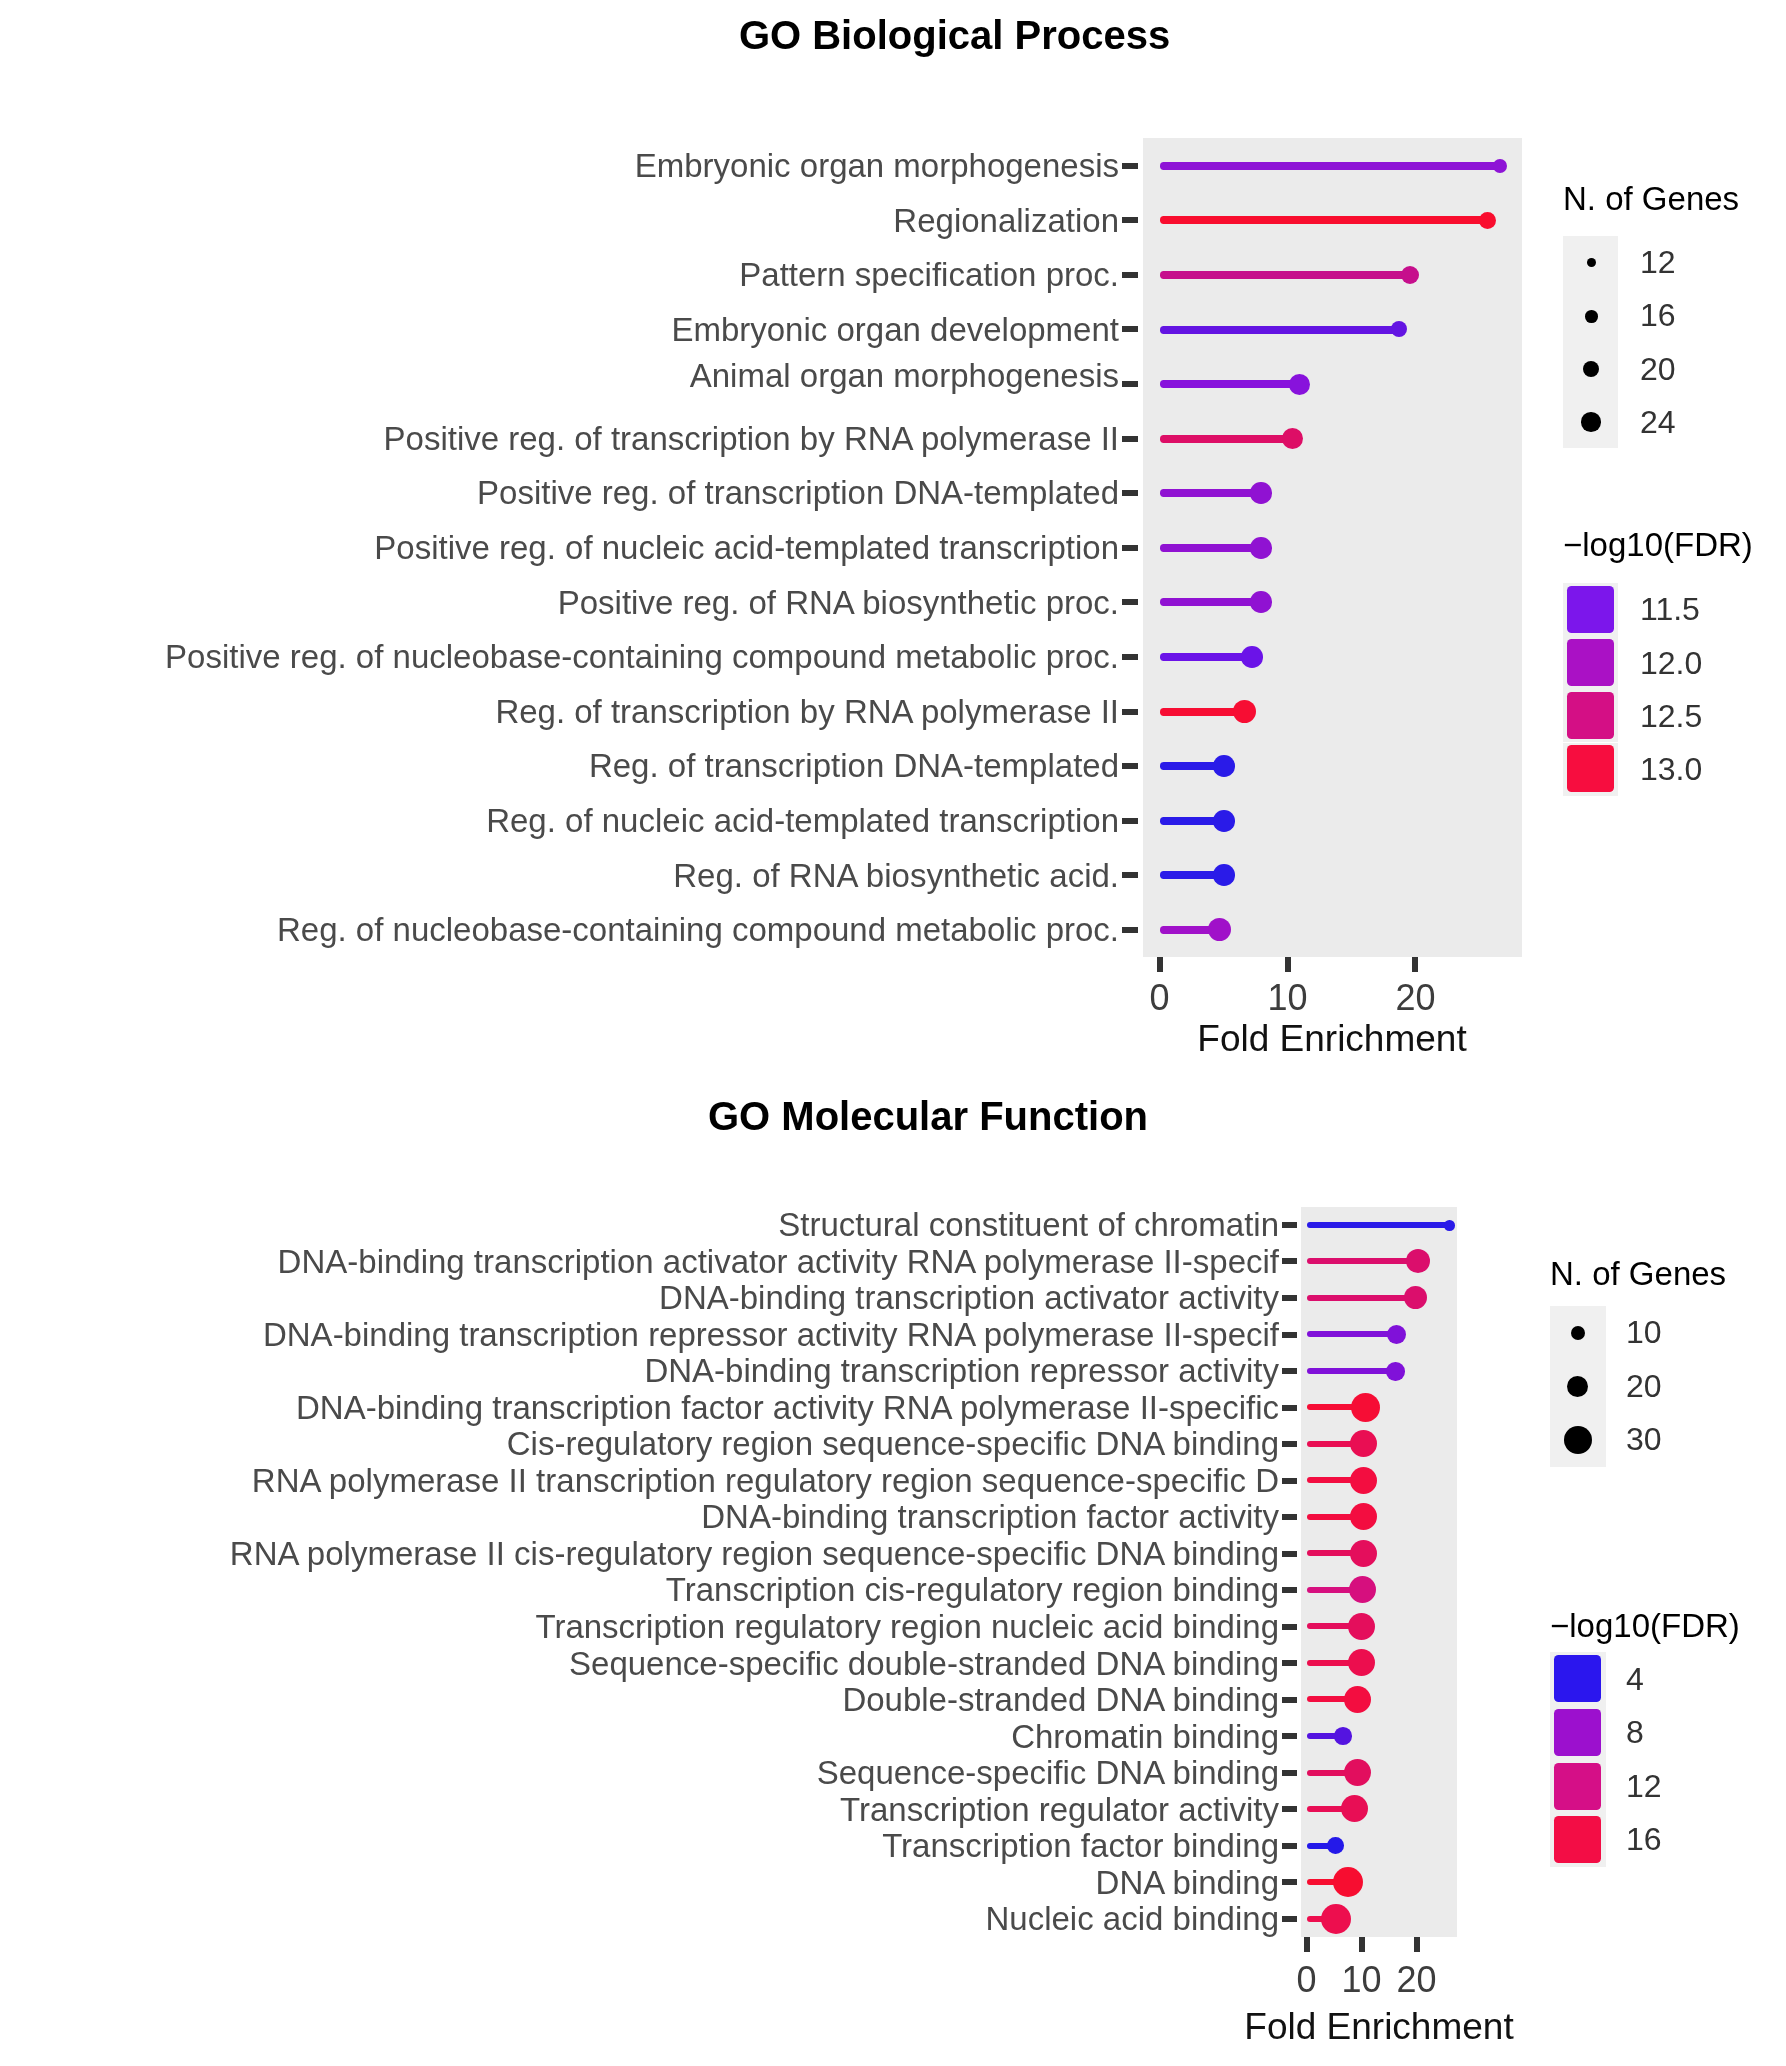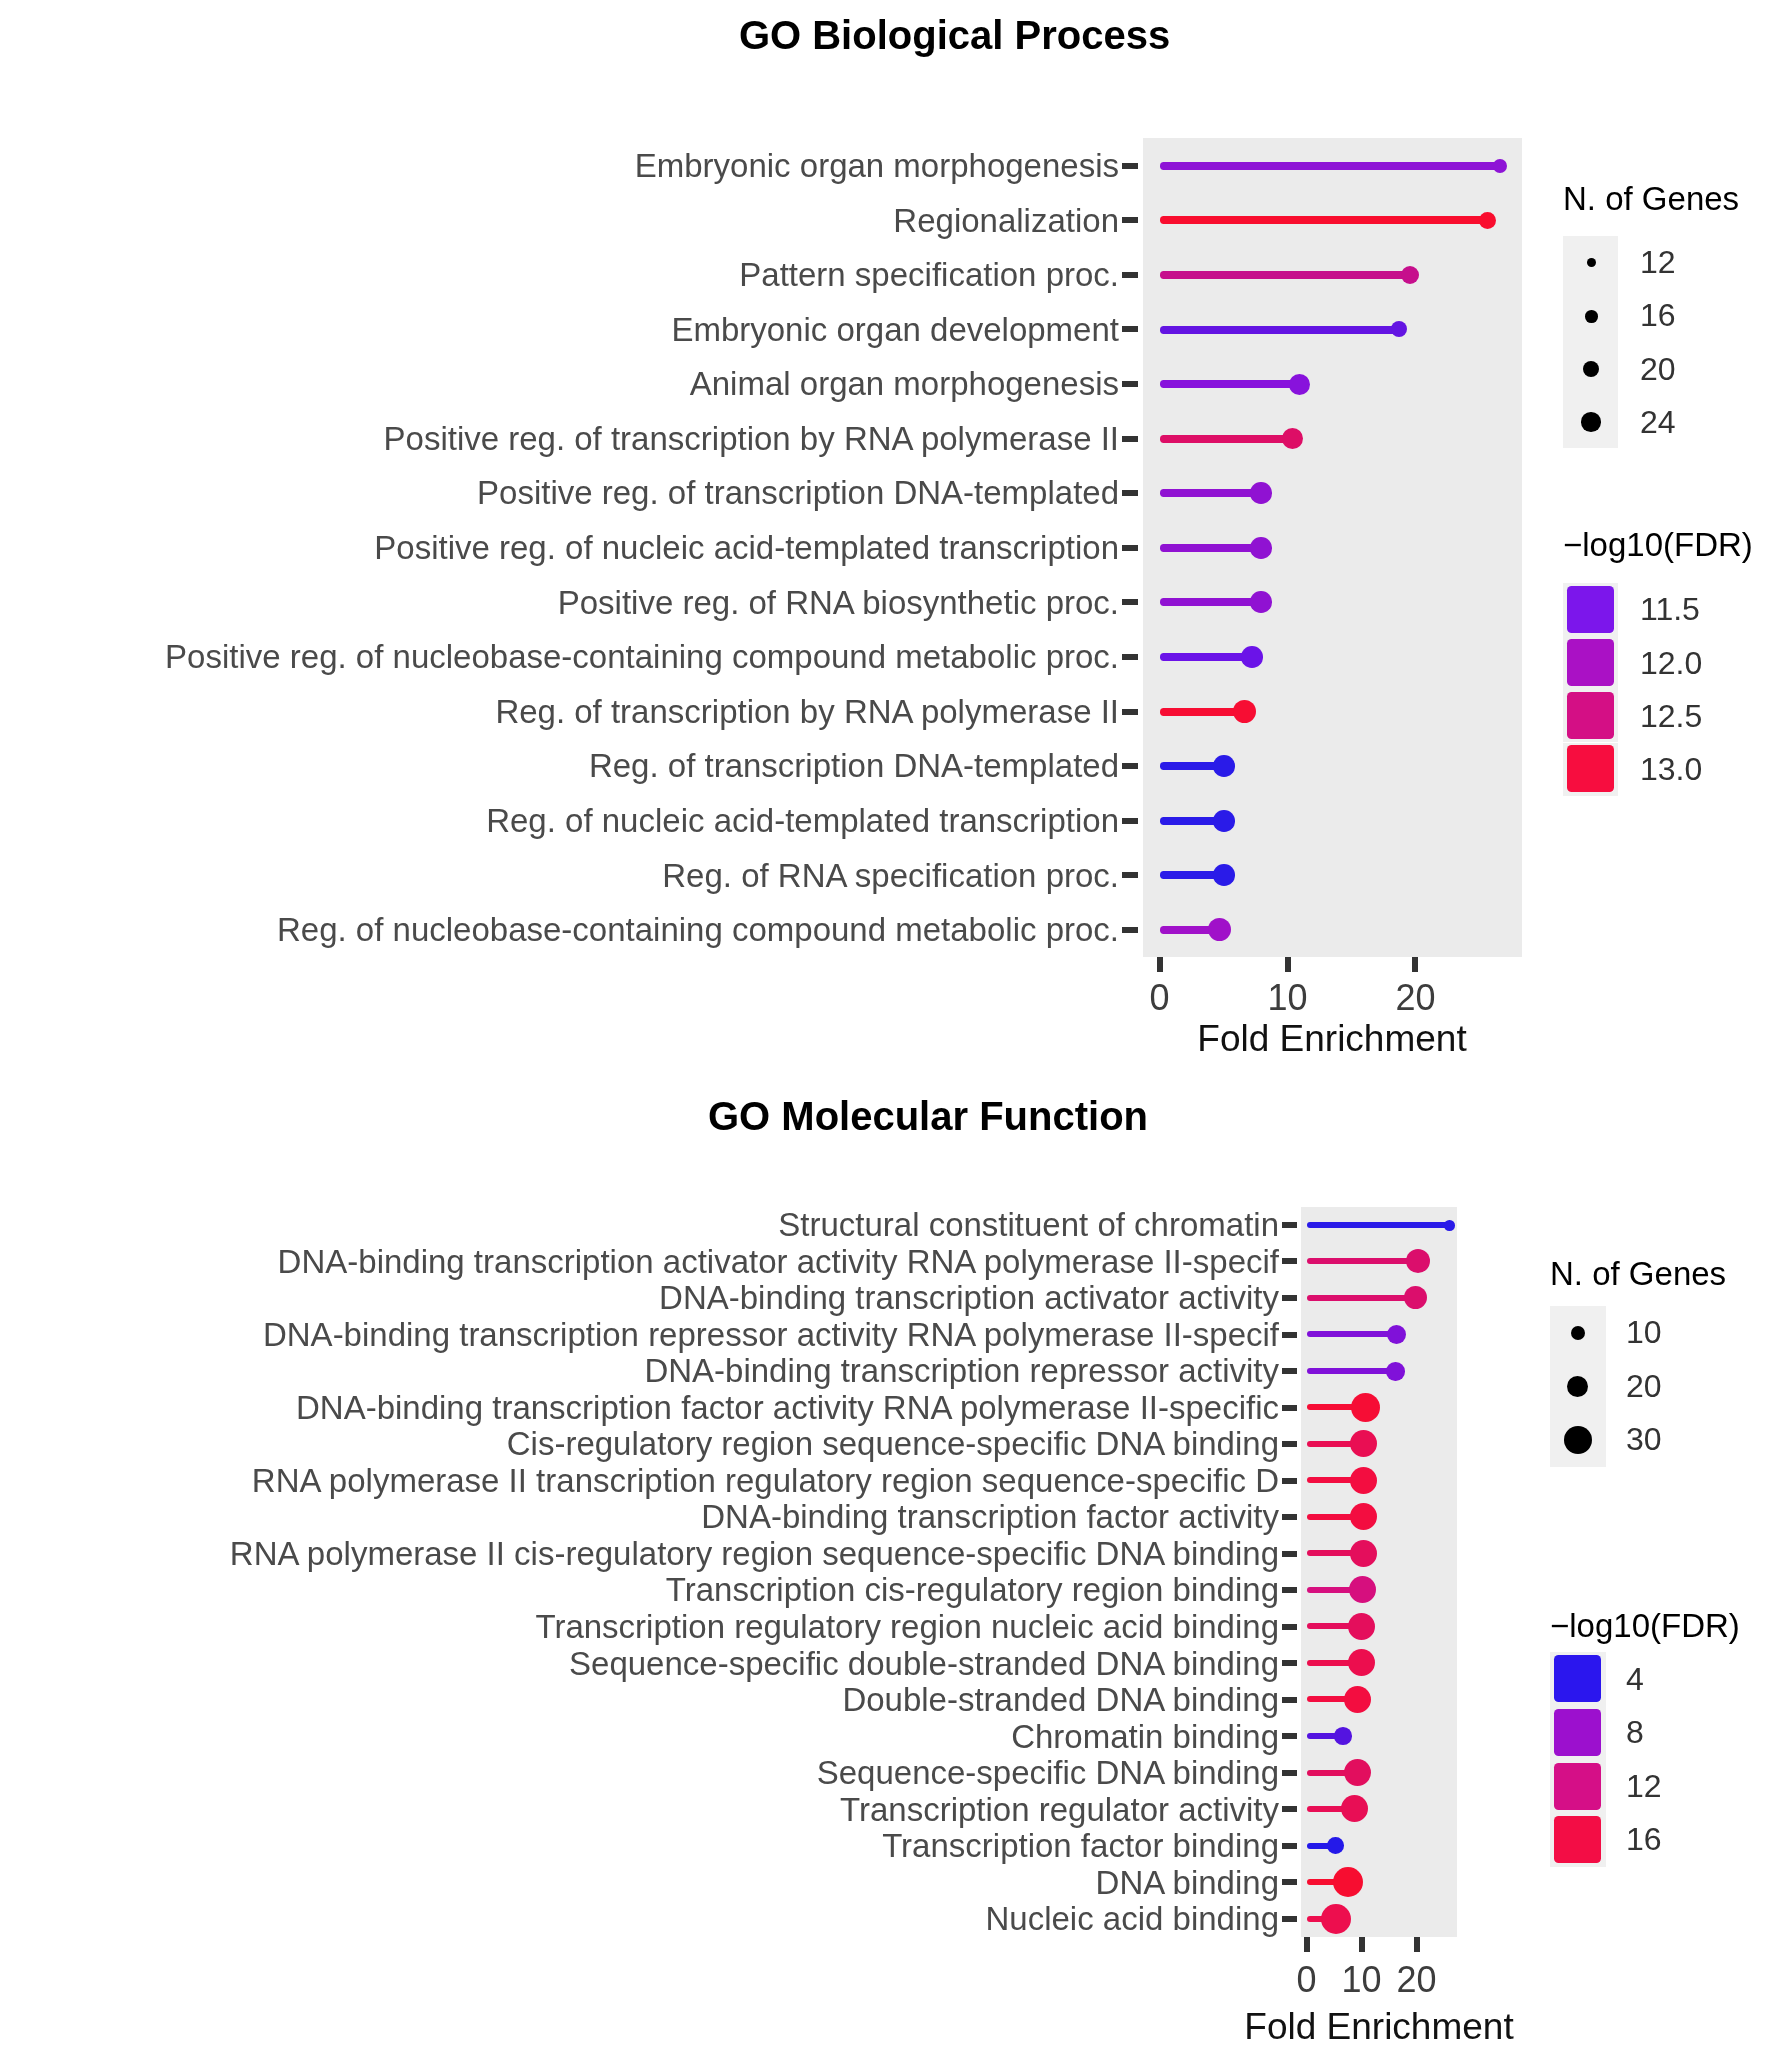--- a/index.html
+++ b/index.html
@@ -40,21 +40,21 @@
       <div class="stick" style="left: 1160px; top: 216px; width: 328px; height: 7.5px; background: rgb(249, 13, 46); border-radius: 3.7px;"></div>
       <div class="dot" style="left: 1479px; top: 212px; width: 17px; height: 17px; background: rgb(249, 13, 46);"></div>
       <div class="row-label" style="right: 668px; top: 255px; height: 39px; line-height: 39px;">Pattern specification proc.</div>
       <div class="ydash" style="left: 1122px; top: 272px; width: 16px; height: 5.8px;"></div>
       <div class="stick" style="left: 1160px; top: 271px; width: 250px; height: 7.5px; background: rgb(198, 15, 140); border-radius: 3.7px;"></div>
       <div class="dot" style="left: 1401px; top: 266px; width: 18px; height: 18px; background: rgb(198, 15, 140);"></div>
       <div class="row-label" style="right: 668px; top: 310px; height: 39px; line-height: 39px;">Embryonic organ development</div>
       <div class="ydash" style="left: 1122px; top: 326px; width: 16px; height: 5.8px;"></div>
       <div class="stick" style="left: 1160px; top: 326px; width: 239px; height: 7.5px; background: rgb(99, 20, 226); border-radius: 3.7px;"></div>
       <div class="dot" style="left: 1391px; top: 321px; width: 16.4px; height: 16.4px; background: rgb(99, 20, 226);"></div>
-      <div class="row-label" style="right: 668px; top: 364px; height: 39px; line-height: 39px;">Animal organ morphogenesis</div>
+      <div class="row-label" style="right: 668px; top: 356px; height: 39px; line-height: 39px;">Animal organ morphogenesis</div>
       <div class="ydash" style="left: 1122px; top: 381px; width: 16px; height: 5.8px;"></div>
       <div class="stick" style="left: 1160px; top: 380px; width: 139px; height: 7.5px; background: rgb(136, 18, 220); border-radius: 3.7px;"></div>
       <div class="dot" style="left: 1289px; top: 374px; width: 21px; height: 21px; background: rgb(136, 18, 220);"></div>
       <div class="row-label" style="right: 668px; top: 419px; height: 39px; line-height: 39px;">Positive reg. of transcription by RNA polymerase II</div>
       <div class="ydash" style="left: 1122px; top: 436px; width: 16px; height: 5.8px;"></div>
       <div class="stick" style="left: 1160px; top: 435px; width: 133px; height: 7.5px; background: rgb(221, 14, 102); border-radius: 3.7px;"></div>
       <div class="dot" style="left: 1282px; top: 428px; width: 21px; height: 21px; background: rgb(221, 14, 102);"></div>
       <div class="row-label" style="right: 668px; top: 473px; height: 39px; line-height: 39px;">Positive reg. of transcription DNA-templated</div>
       <div class="ydash" style="left: 1122px; top: 490px; width: 16px; height: 5.8px;"></div>
       <div class="stick" style="left: 1160px; top: 489px; width: 101px; height: 7.5px; background: rgb(144, 18, 210); border-radius: 3.7px;"></div>
@@ -76,21 +76,21 @@
       <div class="stick" style="left: 1160px; top: 708px; width: 84px; height: 7.5px; background: rgb(247, 13, 51); border-radius: 3.7px;"></div>
       <div class="dot" style="left: 1233px; top: 700px; width: 23px; height: 23px; background: rgb(247, 13, 51);"></div>
       <div class="row-label" style="right: 668px; top: 746px; height: 39px; line-height: 39px;">Reg. of transcription DNA-templated</div>
       <div class="ydash" style="left: 1122px; top: 763px; width: 16px; height: 5.8px;"></div>
       <div class="stick" style="left: 1160px; top: 762px; width: 64px; height: 7.5px; background: rgb(42, 27, 232); border-radius: 3.7px;"></div>
       <div class="dot" style="left: 1213px; top: 755px; width: 21.6px; height: 21.6px; background: rgb(42, 27, 232);"></div>
       <div class="row-label" style="right: 668px; top: 801px; height: 39px; line-height: 39px; text-align: right;">Reg. of nucleic acid-templated transcription</div>
       <div class="ydash" style="left: 1122px; top: 818px; width: 16px; height: 5.8px;"></div>
       <div class="stick" style="left: 1160px; top: 817px; width: 64px; height: 7.5px; background: rgb(42, 27, 232); border-radius: 3.7px;"></div>
       <div class="dot" style="left: 1213px; top: 810px; width: 21.6px; height: 21.6px; background: rgb(42, 27, 232);"></div>
-      <div class="row-label" style="right: 668px; top: 856px; height: 39px; line-height: 39px;">Reg. of RNA specification proc.</div>
+      <div class="row-label" style="right: 668px; top: 856px; height: 39px; line-height: 39px;">Reg. of RNA biosynthetic acid.</div>
       <div class="ydash" style="left: 1122px; top: 872px; width: 16px; height: 5.8px;"></div>
       <div class="stick" style="left: 1160px; top: 871px; width: 64px; height: 7.5px; background: rgb(42, 27, 232); border-radius: 3.7px;"></div>
       <div class="dot" style="left: 1213px; top: 864px; width: 21.6px; height: 21.6px; background: rgb(42, 27, 232);"></div>
       <div class="row-label" style="right: 668px; top: 910px; height: 39px; line-height: 39px;">Reg. of nucleobase-containing compound metabolic proc.</div>
       <div class="ydash" style="left: 1122px; top: 927px; width: 16px; height: 5.8px;"></div>
       <div class="stick" style="left: 1160px; top: 926px; width: 60px; height: 7.5px; background: rgb(160, 17, 201); border-radius: 3.7px;"></div>
       <div class="dot" style="left: 1208px; top: 918px; width: 23px; height: 23px; background: rgb(160, 17, 201);"></div>
       <div class="xtick" style="left: 1157px; top: 957px; width: 5.8px; height: 15px;"></div>
       <div class="xnum" style="left: 1102px; top: 977px; width: 115px;">0</div>
       <div class="xtick" style="left: 1285px; top: 957px; width: 5.8px; height: 15px;"></div>

